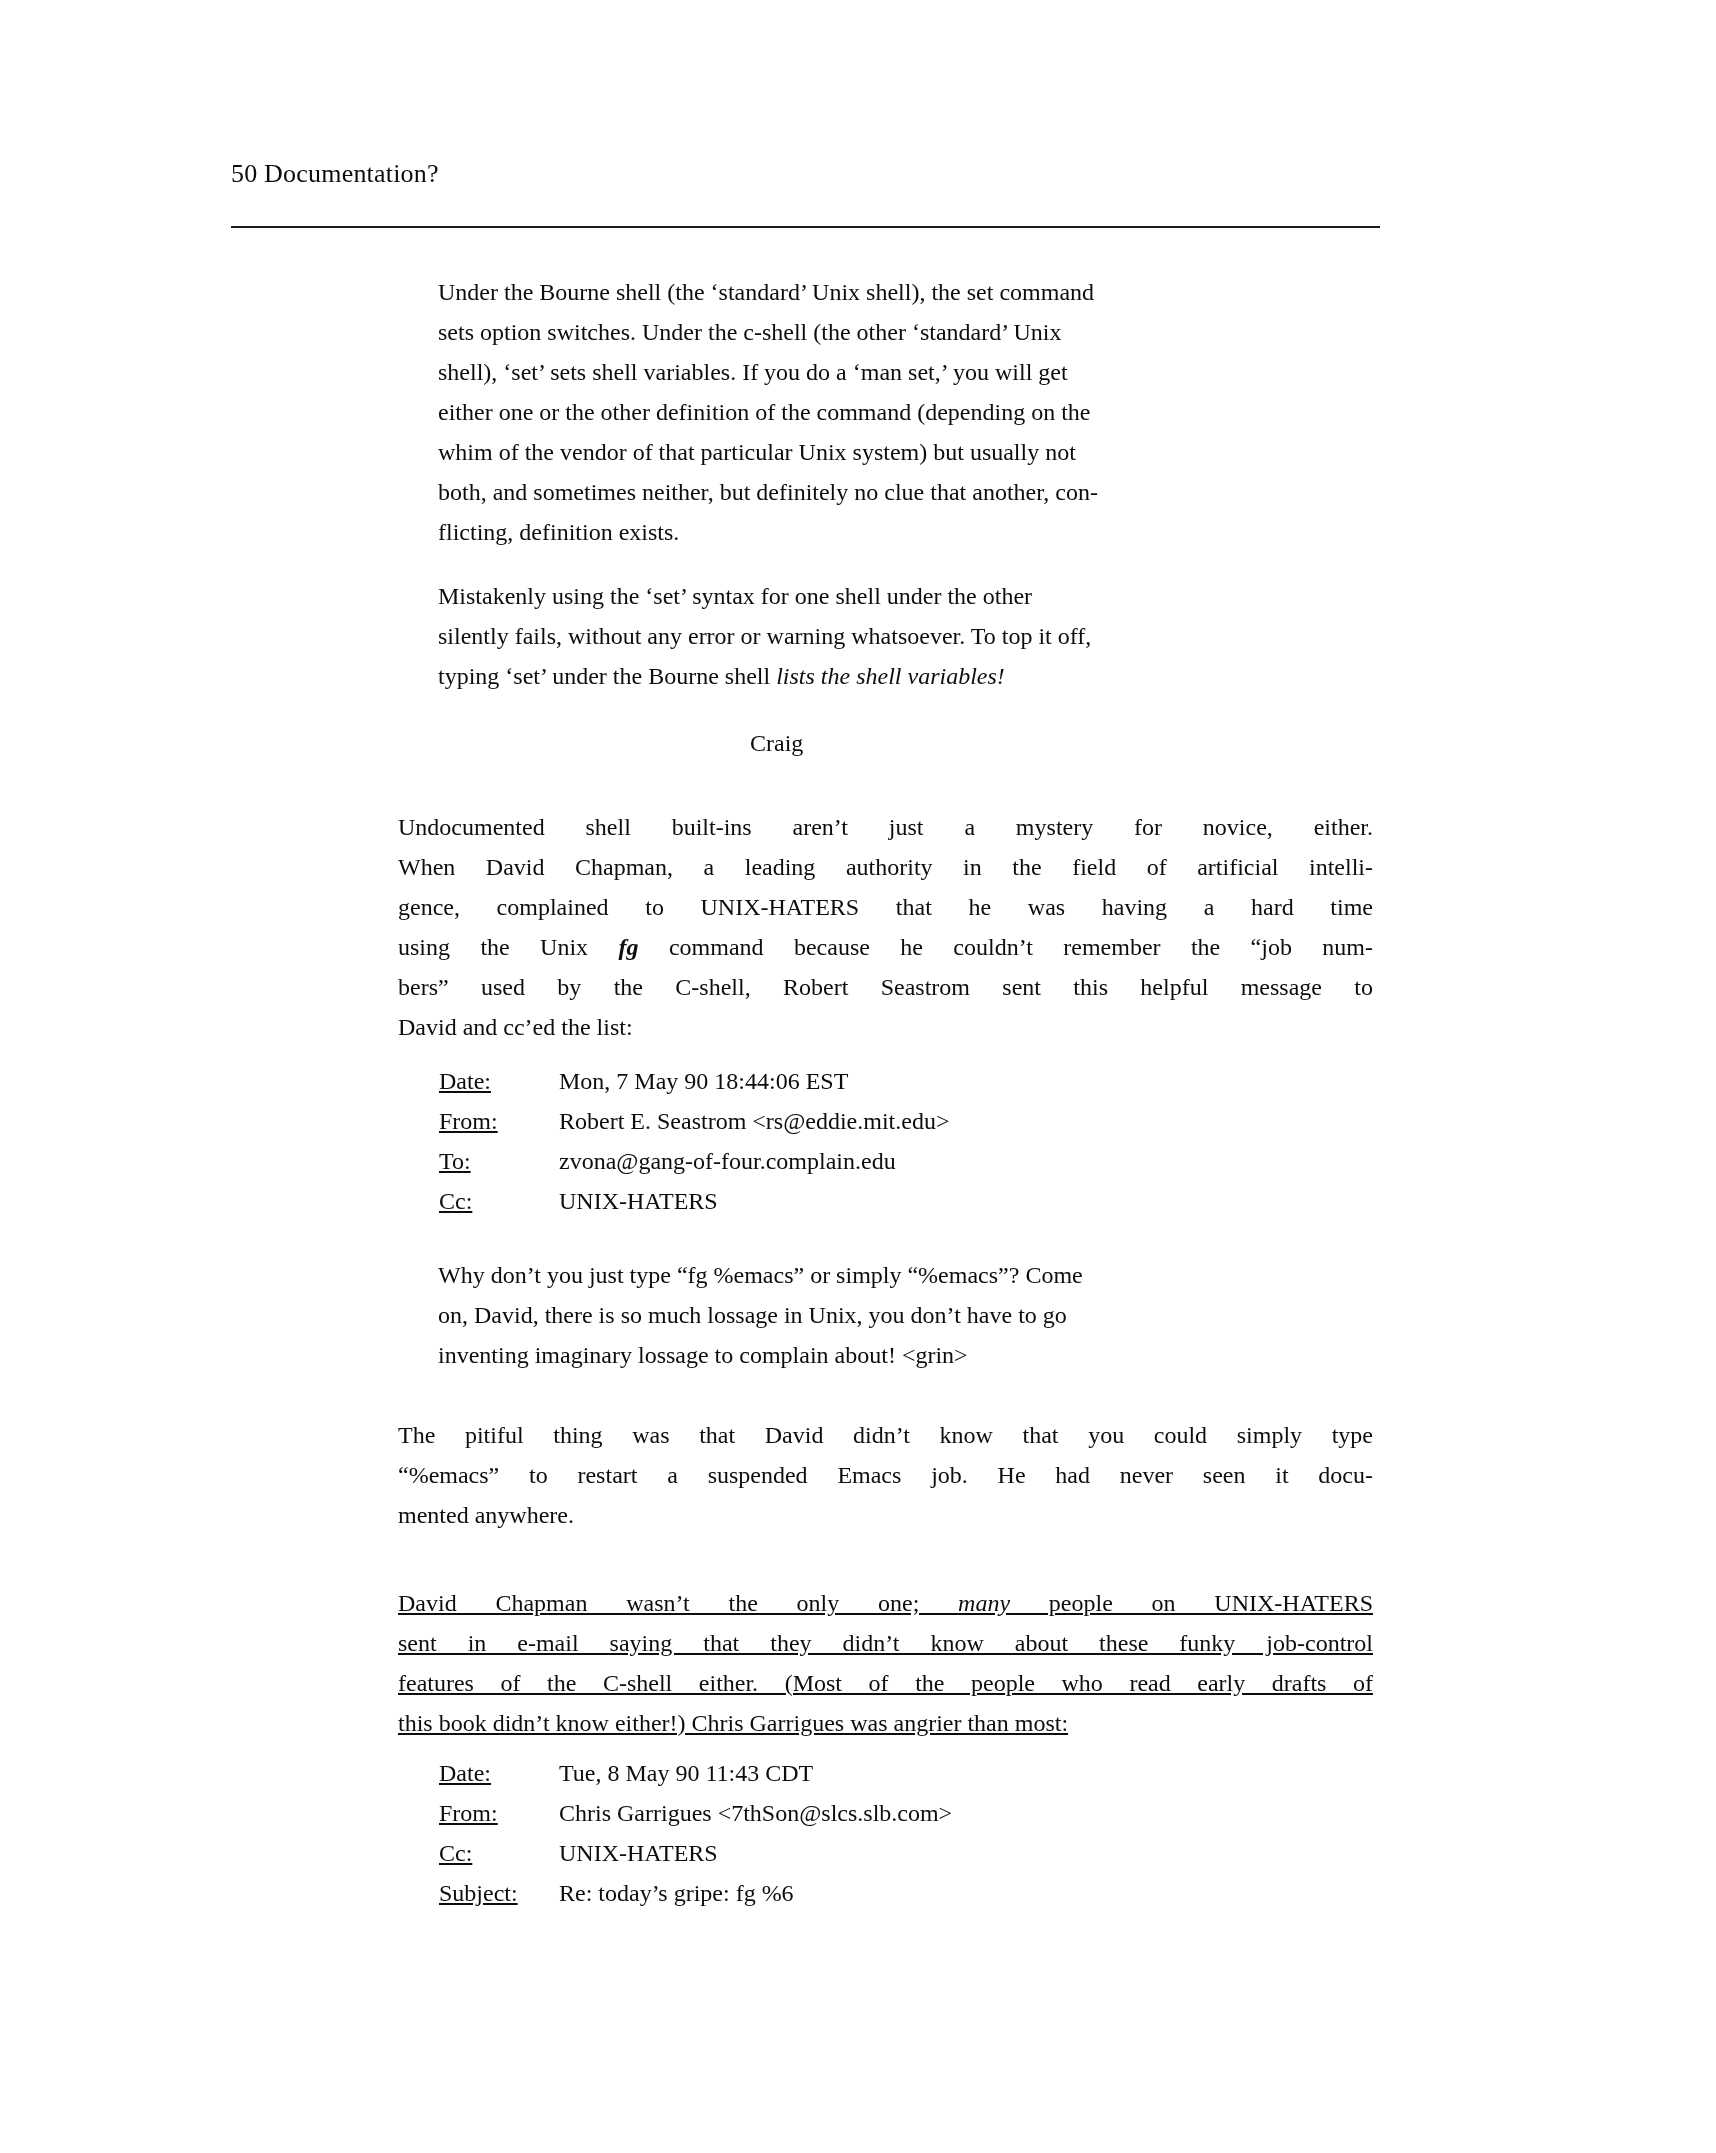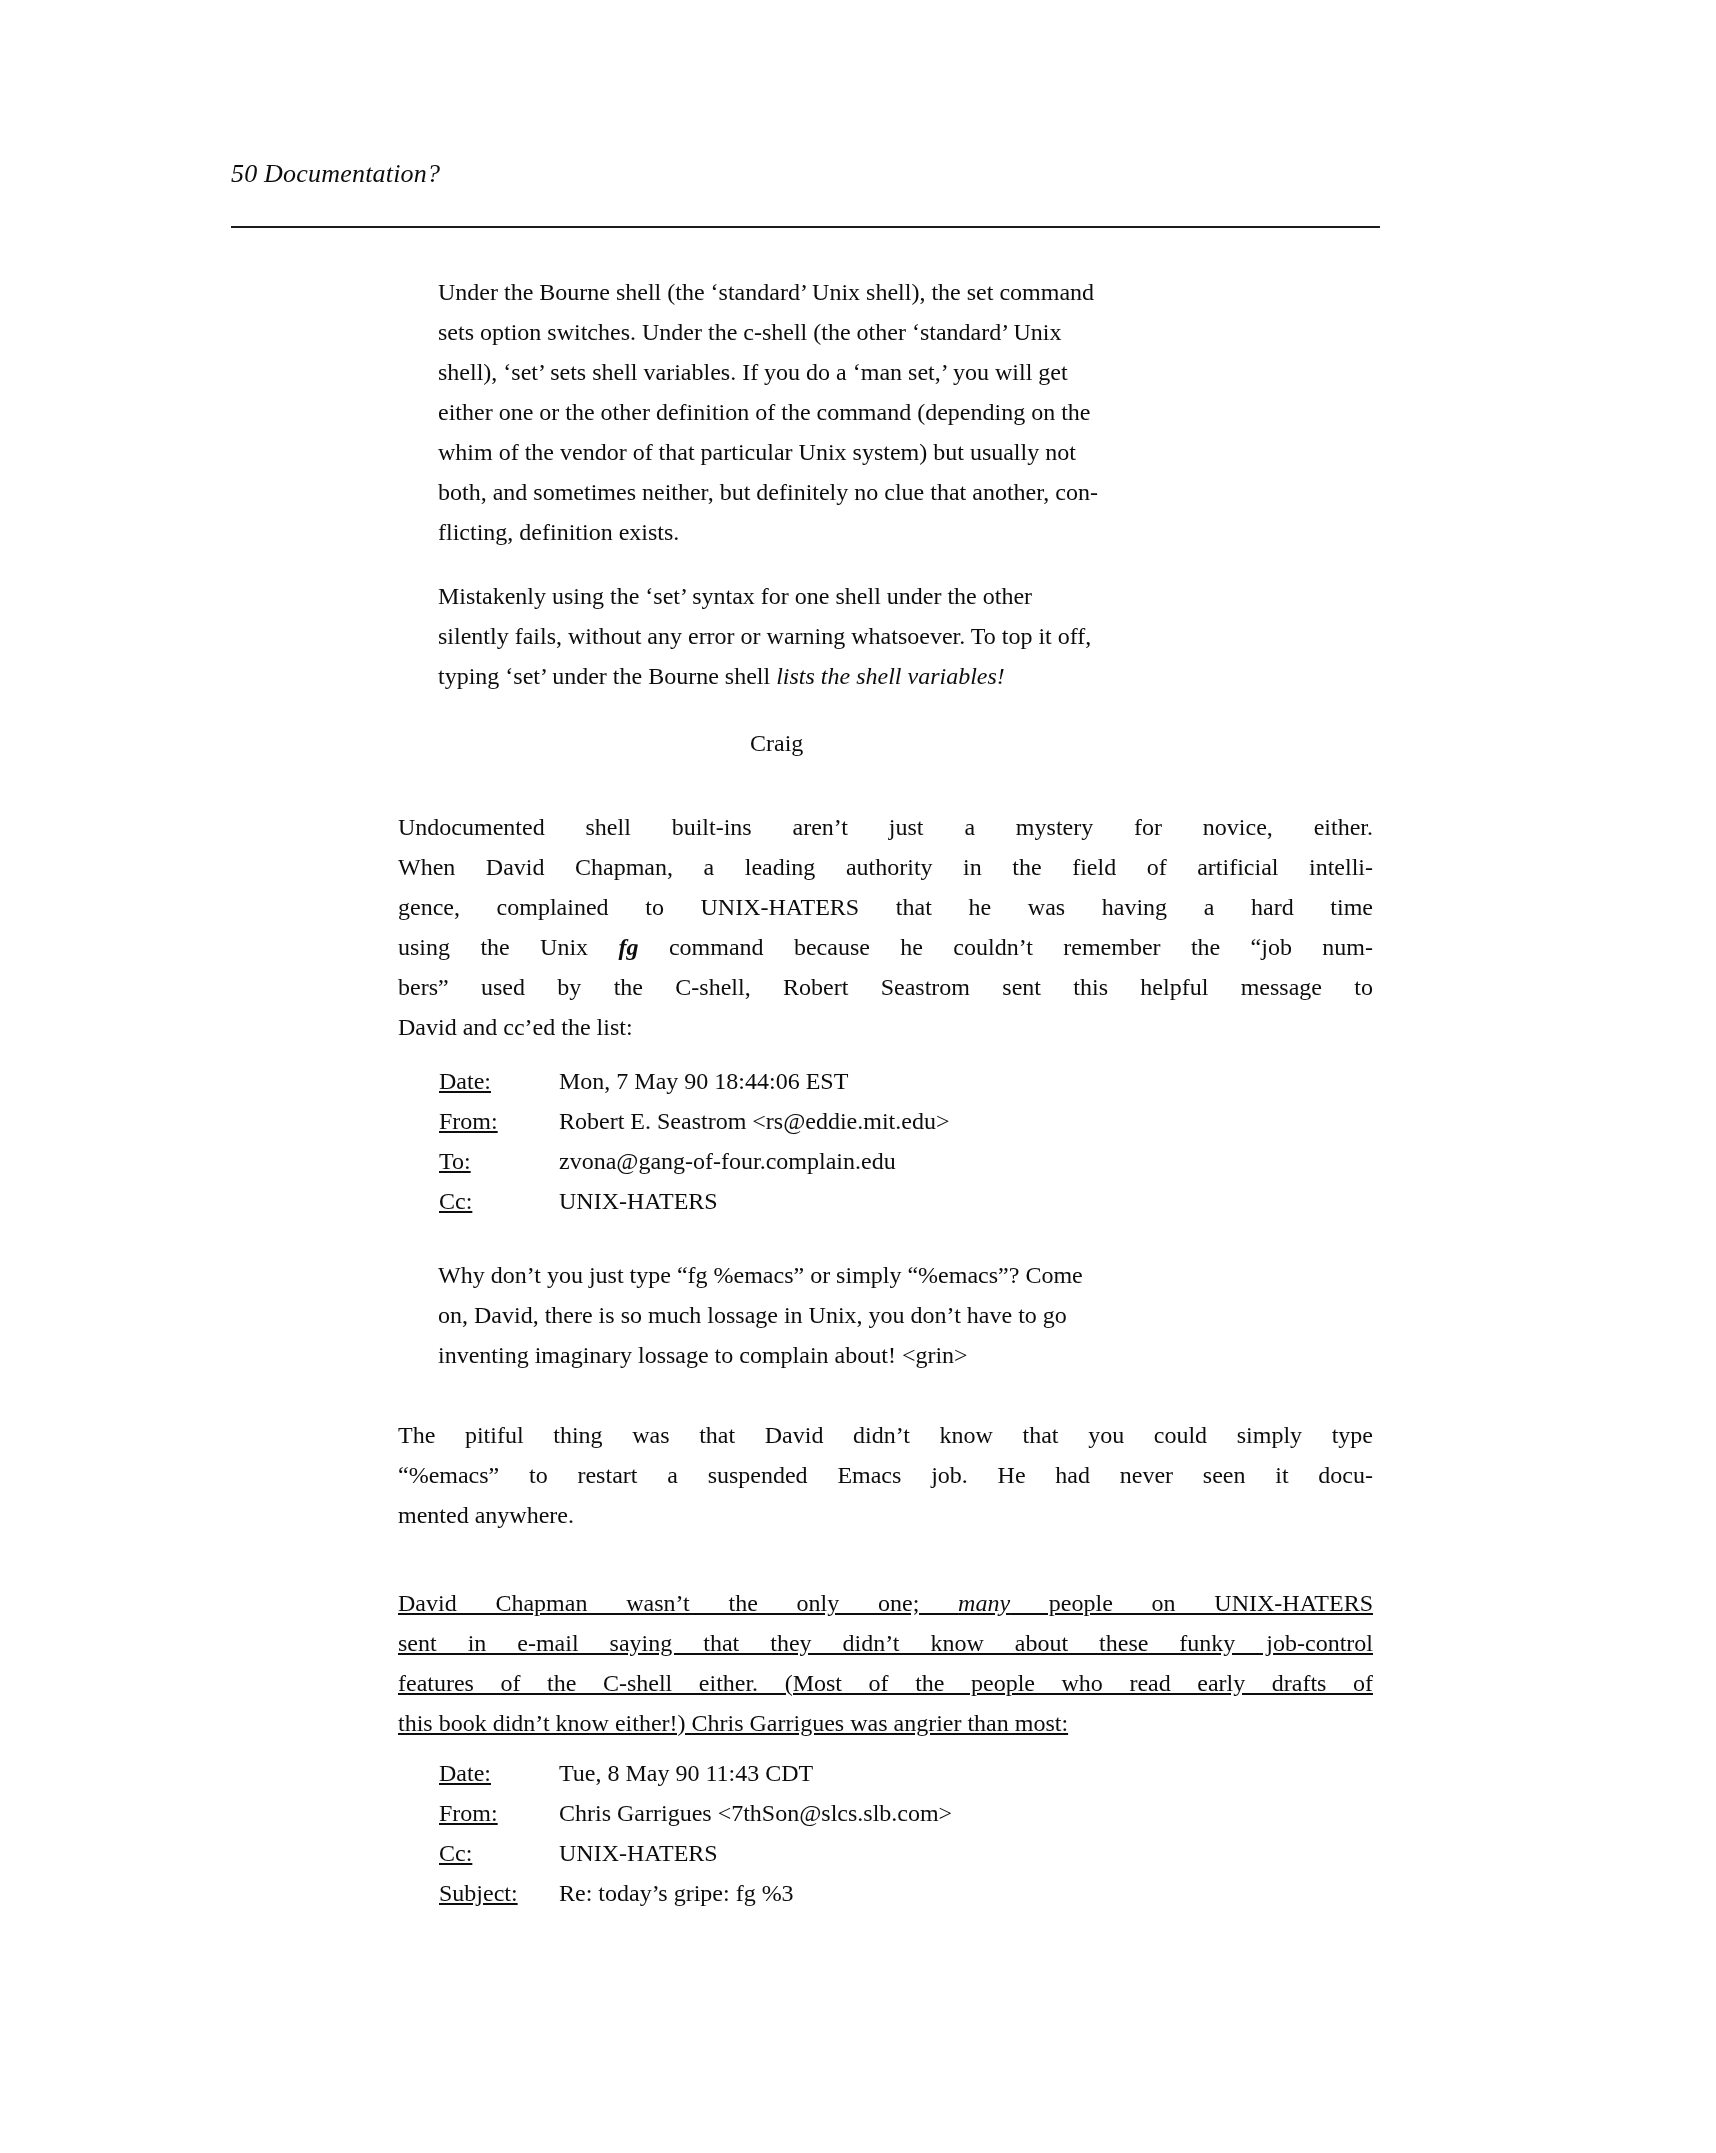--- a/index.html
+++ b/index.html
@@ -2,21 +2,21 @@
 <html><head>
 <meta charset="utf-8">
 <style>
   html,body{margin:0;padding:0;background:#ffffff;}
   .page{
     position:relative;width:1717px;height:2153px;background:#ffffff;
     font-family:"Liberation Serif",serif;color:#0d0d0d;overflow:hidden;
   }
   .page-header{
     position:absolute;left:231px;top:157px;
-    font-size:26px;line-height:33px;letter-spacing:0.2px;white-space:nowrap;font-style:italic;
+    font-size:26px;line-height:33px;letter-spacing:0.2px;white-space:nowrap;
   }
   .rule{
     position:absolute;left:231px;top:226px;width:1149px;height:1.9px;background:#1c1c1c;
   }
   .content{
     position:absolute;left:398px;top:272px;width:975px;
     font-size:24px;line-height:40px;
   }
   .block{margin:0;}
   
@@ -88,17 +88,17 @@
       <div class="block body">
         <div class="line just"><span>David Chapman wasn’t the only one; </span><span class="italic">many</span><span> people on UNIX-HATERS</span></div>
         <div class="line just"><span>sent in e-mail saying that they didn’t know about these funky job-control</span></div>
         <div class="line just"><span>features of the C-shell either. (Most of the people who read early drafts of</span></div>
         <div class="line"><span>this book didn’t know either!) Chris Garrigues was angrier than most:</span></div>
       </div>
       <div class="block email">
         <div class="email-row"><span class="email-label">Date:</span><span class="email-value">Tue, 8 May 90 11:43 CDT</span></div>
         <div class="email-row"><span class="email-label">From:</span><span class="email-value">Chris Garrigues &lt;7thSon@slcs.slb.com&gt;</span></div>
         <div class="email-row"><span class="email-label">Cc:</span><span class="email-value">UNIX-HATERS</span></div>
-        <div class="email-row"><span class="email-label">Subject:</span><span class="email-value">Re: today’s gripe: fg %3</span></div>
+        <div class="email-row"><span class="email-label">Subject:</span><span class="email-value">Re: today’s gripe: fg %6</span></div>
       </div>
     </div>
 </div>
 
 
 </body></html>

